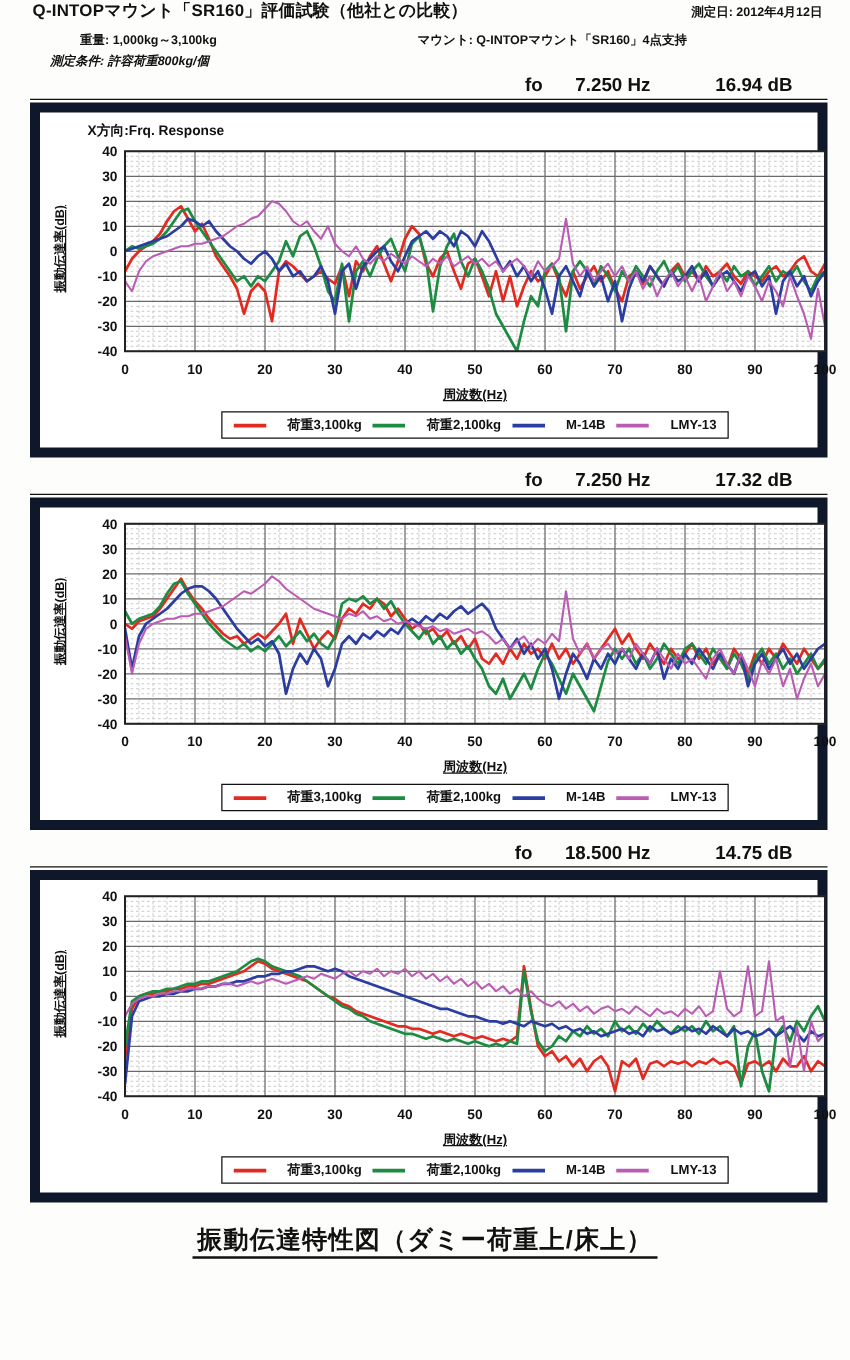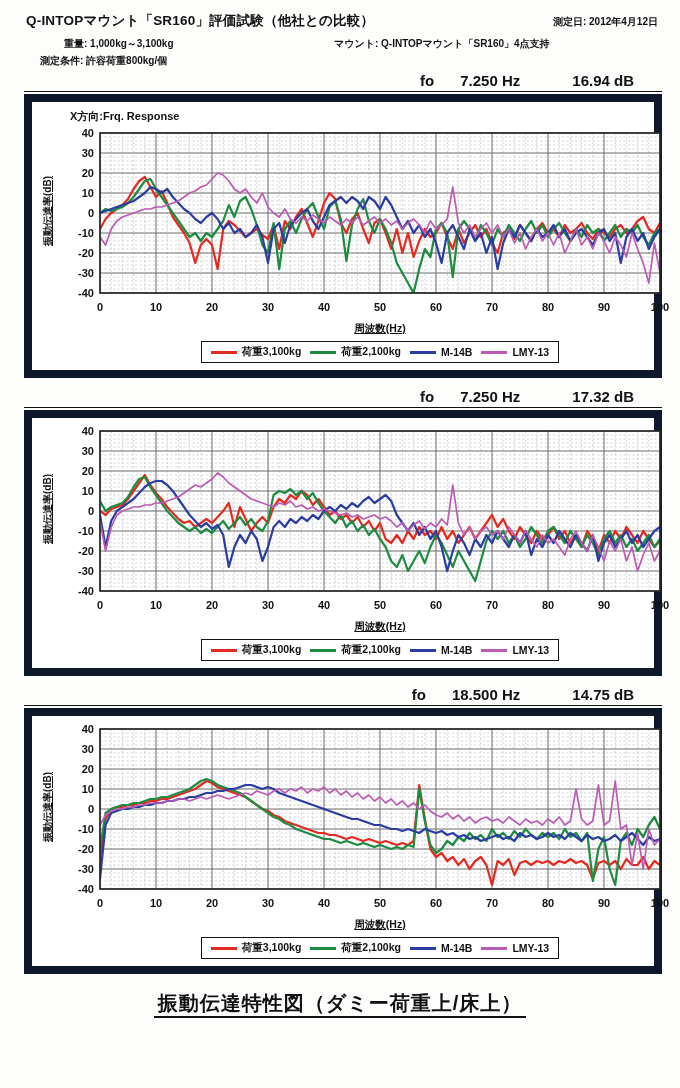--- a/index.html
+++ b/index.html
@@ -1,45 +1,45 @@
 <!DOCTYPE html>
 <html><head>
 <meta charset="utf-8">
 <style>
   * { margin:0; padding:0; box-sizing:border-box; }
   html,body { width:680px; background:#f6f6f4; }
   body { height:1088px; font-family:"Liberation Sans","DejaVu Sans",sans-serif; color:#111; background:#fdfdfb; overflow:hidden; }
-  .page { width:680px; height:1036px; padding-top:12px; }
+  .page { width:680px; height:1036px; }
 
   
   .header { margin:0 22px 4px 26px; }
   .h-row1 { display:flex; justify-content:space-between; align-items:flex-start; }
   .doc-title { font-size:13.5px; font-weight:bold; letter-spacing:.2px; }
   .doc-date { font-size:10px; font-weight:600; margin-top:3px; }
   .h-row2 { display:flex; margin-top:7px; font-size:10px; font-weight:600;gap:42px; }
   .h-weight { margin-left:38px; min-width:228px; }
-  .h-row3 { margin-left:14px; margin-top:3px; font-size:10px; font-weight:600; }
+  .h-row3 { margin-left:14px; margin-top:3px; font-size:10px; font-weight:600;font-style:italic; }
 
   
   .chart-group { margin:0 18px 0 24px; }
   .chart-group + .chart-group { margin-top:10px; }
   .fo-row { display:flex; justify-content:flex-end; align-items:flex-end; font-size:15px; font-weight:bold; border-bottom:1.5px solid #111; padding:0 28px 2px 0; }
   .fo-row .fo-lab { margin-right:26px; }
   .fo-row .fo-freq { margin-right:52px; }
   .panel { border:8px solid #0f172a; background:#fff; padding:5px 4px 7px 4px; margin-top:2px; }
   .chart-title { font-size:11px; font-weight:600; margin:2px 0 1px 34px; }
   .chart-row { display:flex; align-items:flex-start; }
   .ycol { width:24px; height:170px; position:relative; flex:none; }
   .ycol span { position:absolute; left:50%; top:86px; transform:translate(-50%,-50%) rotate(-90deg); white-space:nowrap; font-size:10px; font-weight:600; text-decoration:underline; }
   svg.plot { display:block; flex:none; }
   .xlab-row { width:560px; margin-left:64px; text-align:center; margin-top:1px; }
   .xlab-row span { font-size:10.5px; font-weight:600; text-decoration:underline; }
   .legend-row { width:560px; margin-left:64px; display:flex; justify-content:center; margin-top:5px; }
   .legend-box { display:flex; align-items:center; border:1.5px solid #111; background:#fff; padding:3px 9px; gap:9px; }
-  .legend-item { display:flex; align-items:center; gap:5px; }
+  .legend-item { display:flex; align-items:center; gap:17px; }
   .swatch { width:26px; height:3px; flex:none; }
   .legend-label { font-size:10.5px; font-weight:bold; white-space:nowrap; }
 
   
   .footer { text-align:center; margin-top:16px; }
   .footer span { font-size:20px; font-weight:bold; letter-spacing:1px; border-bottom:2.5px solid #111; padding:0 4px 2px 4px; }
 </style>
 </head>
 <body>
 

